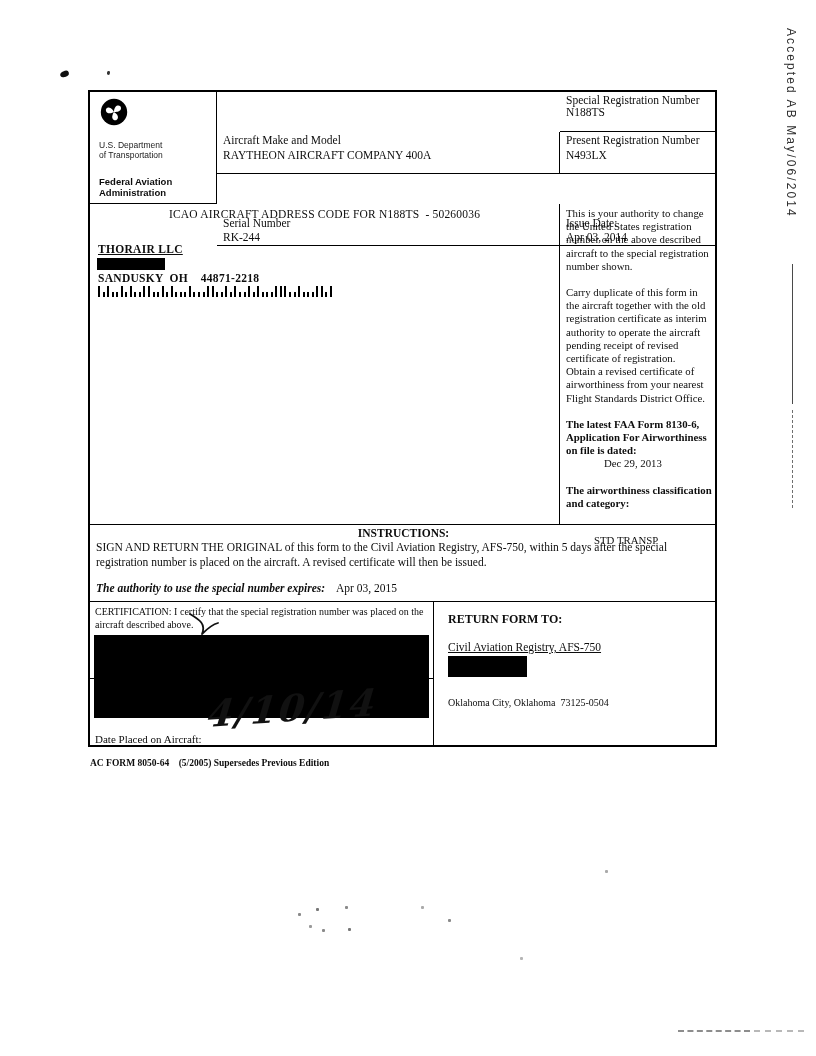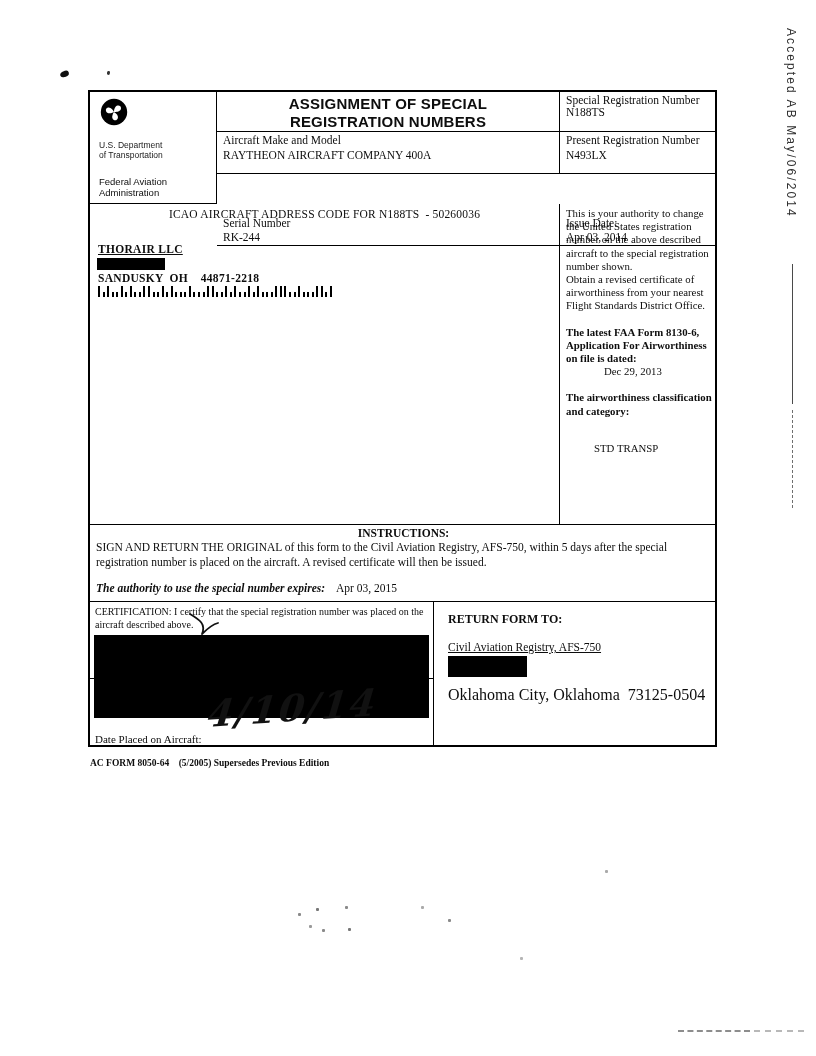--- a/index.html
+++ b/index.html
@@ -52,21 +52,21 @@
   .sr-cell, .pr-cell, .id-cell, .mm-cell { padding: 2px 0 0 6px; }
   .mm-cell .fld-value, .pr-cell .fld-value { margin-top: 3px; }
   .sn-cell, .id-cell { padding-top: 1px; margin-top: 42px; }
   .sn-cell { padding-left: 6px; }
   .sn-cell .fld-label, .sn-cell .fld-value,
   .id-cell .fld-label, .id-cell .fld-value { line-height: 13.5px; }
 
   .dept-text { font-family: "Liberation Sans", sans-serif; font-size: 8.5px;
                line-height: 10px; color: #222; }
   .faa-text  { font-family: "Liberation Sans", sans-serif; font-size: 9.5px;
-               line-height: 11px; font-weight: normal; }
+               line-height: 11px; font-weight: bold; }
 
   .icao-line { position: absolute; left: 0; top: 4px; width: 100%; text-align: center;
                font-size: 11.5px; letter-spacing: .2px; }
   .addr-name { position: absolute; left: 8px; top: 39px; font-size: 11.5px;
                font-weight: bold; letter-spacing: .3px; text-decoration: underline; }
   .redact-sm { position: absolute; left: 7px; top: 54px; width: 68px; height: 12px; background: #000; }
   .addr-city { position: absolute; left: 8px; top: 68px; font-size: 11.5px;
                font-weight: bold; letter-spacing: .3px; }
   .barcode   { position: absolute; left: 8px; top: 82px; height: 11px;
                display: flex; align-items: flex-end; }
@@ -93,21 +93,21 @@
   .cert-date-label { position: absolute; left: 5px; top: 131px; font-size: 11px; }
   .handwriting { position: absolute; left: 118px; top: 84px; font-size: 37px;
                  font-family: "DejaVu Serif", serif; font-style: italic; font-weight: bold;
                  transform: rotate(-4deg) skewX(-10deg); letter-spacing: 2px; color: #111; }
   .pen-squiggle { position: absolute; left: 96px; top: 8px; }
 
   .return-cell { padding: 10px 0 0 14px; }
   .return-head { font-weight: bold; font-size: 12px; }
   .return-line1 { font-size: 11.5px; margin-top: 14px; text-decoration: underline; }
   .redact-md { margin-top: 3px; width: 79px; height: 21px; background: #000; }
-  .return-line2 { font-size: 16px; margin-top: 9px; }
+  .return-line2 { font-size: 10px; margin-top: 20px; }
 
   .footer-line { left: 90px; top: 758px; font-size: 9.5px; font-weight: bold; }
 
   
   .stamp-text { left: 798px; top: 28px; transform-origin: 0 0; transform: rotate(90deg);
                 font-family: "Liberation Sans", sans-serif; font-size: 12px;
                 letter-spacing: 2.1px; color: #2e2e2e; white-space: nowrap; }
   .stamp-line-solid { left: 792px; top: 264px; width: 0; height: 140px;
                       border-left: 1.6px solid #4a4a4a; }
   .stamp-line-dash  { left: 792px; top: 410px; width: 0; height: 98px;
@@ -139,24 +139,20 @@
     <div class="abs dept-text" style="left:9px; top:48px;">
       <div>U.S. Department</div>
       <div>of Transportation</div>
     </div>
     <div class="abs faa-text" style="left:9px; top:84px;">
       <div>Federal Aviation</div>
       <div>Administration</div>
     </div>
   </div>
 
-  <div class="cell title-cell br bb">
-    <div class="title-line">ASSIGNMENT OF SPECIAL</div>
-    <div class="title-line">REGISTRATION NUMBERS</div>
-  </div>
 
   <div class="cell sr-cell bb">
     <div class="fld-label">Special Registration Number</div>
     <div class="fld-value">N188TS</div>
   </div>
 
   <div class="cell mm-cell br bb">
     <div class="fld-label">Aircraft Make and Model</div>
     <div class="fld-value">RAYTHEON AIRCRAFT COMPANY 400A</div>
   </div>
@@ -232,20 +228,21 @@
         <i class="short"></i>
         <i class="tall"></i>
         <i class="tall"></i>
         <i class="short"></i>
         <i class="tall"></i>
       </div>
   </div>
 
   <div class="cell authority">
     <p>This is your authority to change the United States registration number on the above described aircraft to the special registration number shown.</p>
+    <p class="gap">Carry duplicate of this form in the aircraft together with the old registration certificate as interim authority to operate the aircraft pending receipt of revised certificate of registration.</p>
     <p>Obtain a revised certificate of airworthiness from your nearest Flight Standards District Office.</p>
     <p class="gap bold">The latest FAA Form 8130-6, Application For Airworthiness on file is dated:</p>
     <p class="indent">Dec 29, 2013</p>
     <p class="gap bold">The airworthiness classification and category:</p>
     <p class="indent2">STD TRANSP</p>
   </div>
 
   <div class="cell instructions bt bb">
     <div class="instr-head">INSTRUCTIONS:</div>
     <div class="instr-body">SIGN AND RETURN THE ORIGINAL of this form to the Civil Aviation Registry, AFS-750, within 5 days after the special registration number is placed on the aircraft.  A revised certificate will then be issued.</div>

